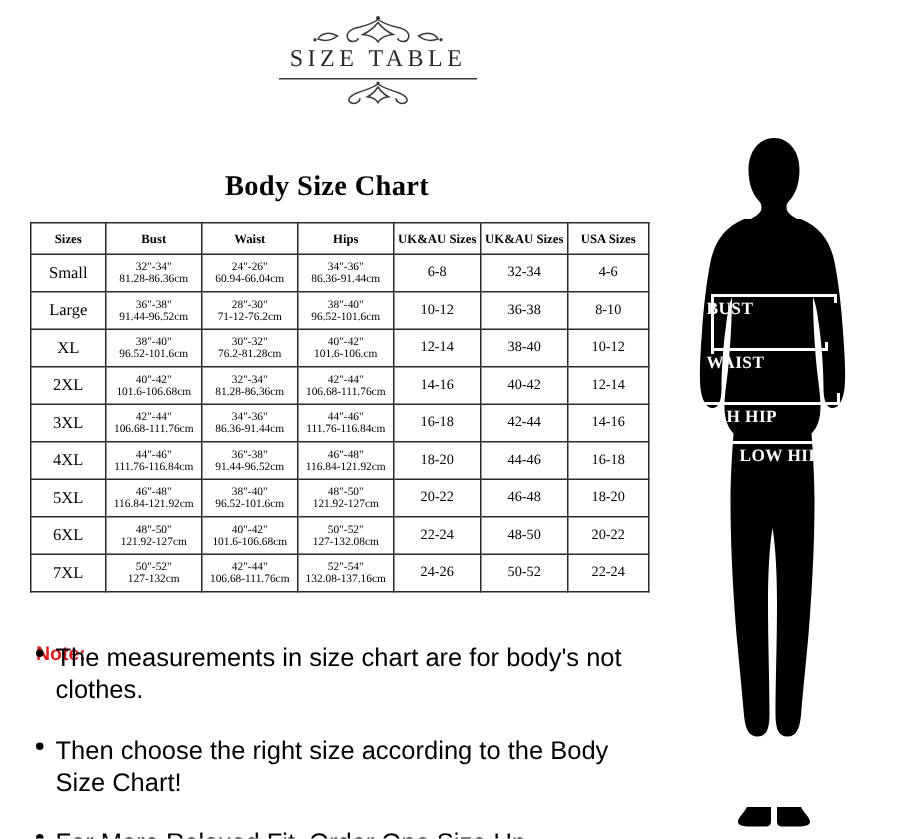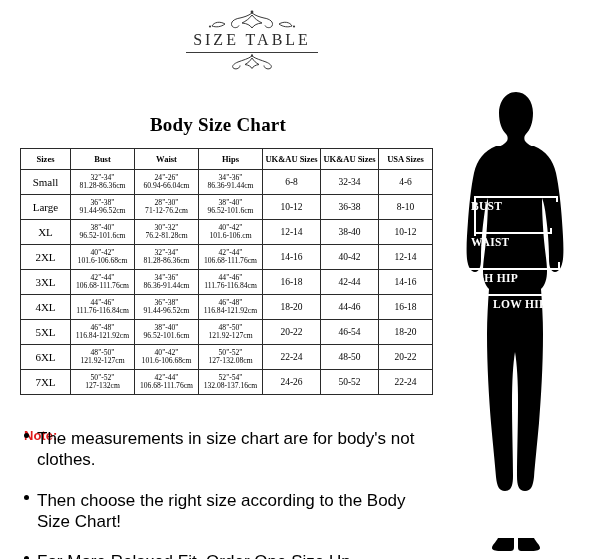--- a/index.html
+++ b/index.html
@@ -362,21 +362,21 @@
           </td>
         <td class="meas">
             <span class="inch">38"-40"</span>
             <span class="cm">96.52-101.6cm</span>
           </td>
         <td class="meas">
             <span class="inch">48"-50"</span>
             <span class="cm">121.92-127cm</span>
           </td>
         <td class="plain">20-22</td>
-        <td class="plain">46-54</td>
+        <td class="plain">46-48</td>
         <td class="plain">18-20</td>
       </tr>
       <tr>
         <td class="size-cell">6XL</td>
         <td class="meas">
             <span class="inch">48"-50"</span>
             <span class="cm">121.92-127cm</span>
           </td>
         <td class="meas">
             <span class="inch">40"-42"</span>

